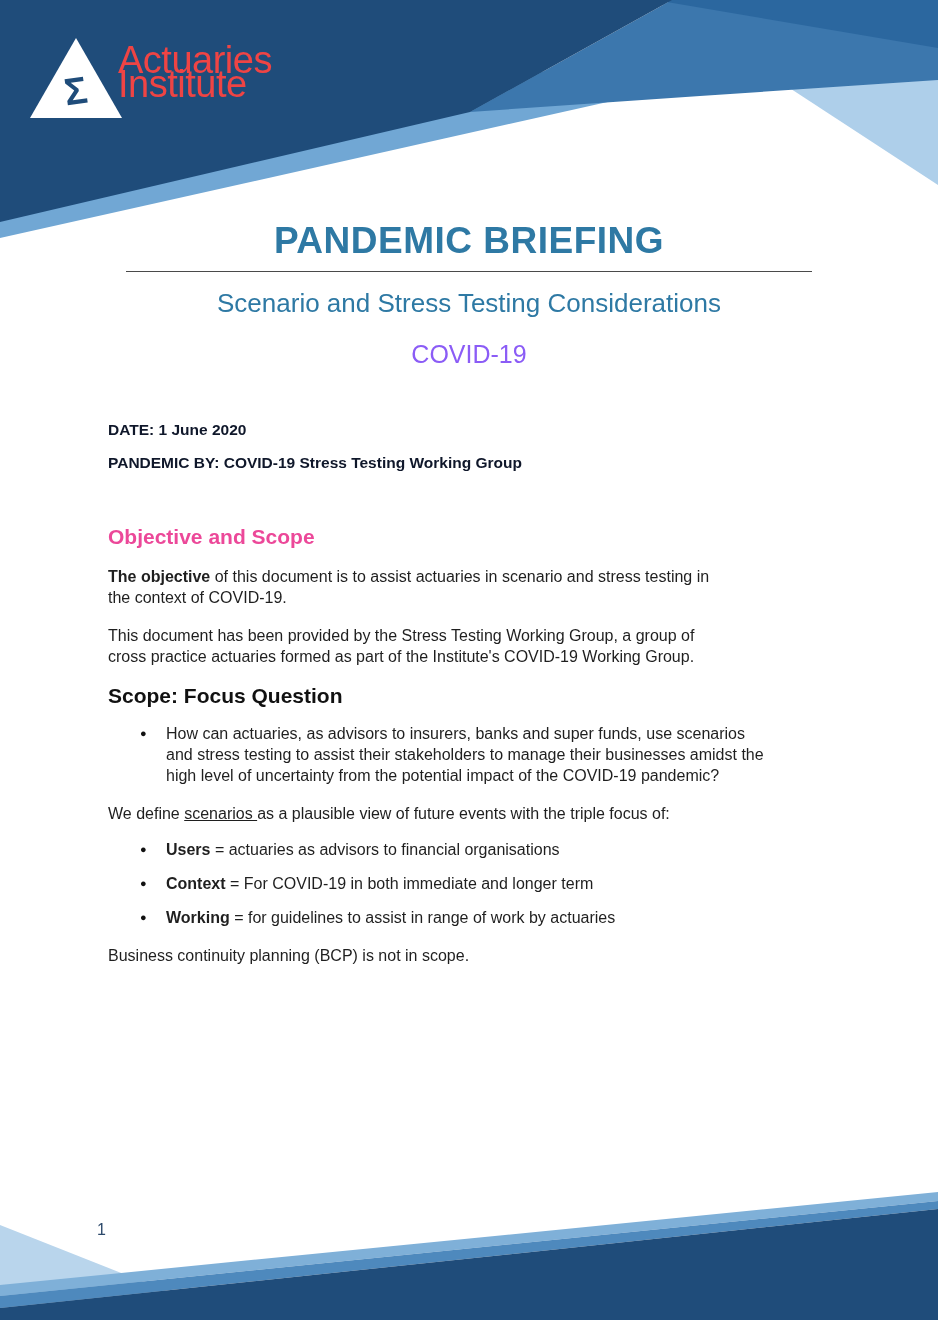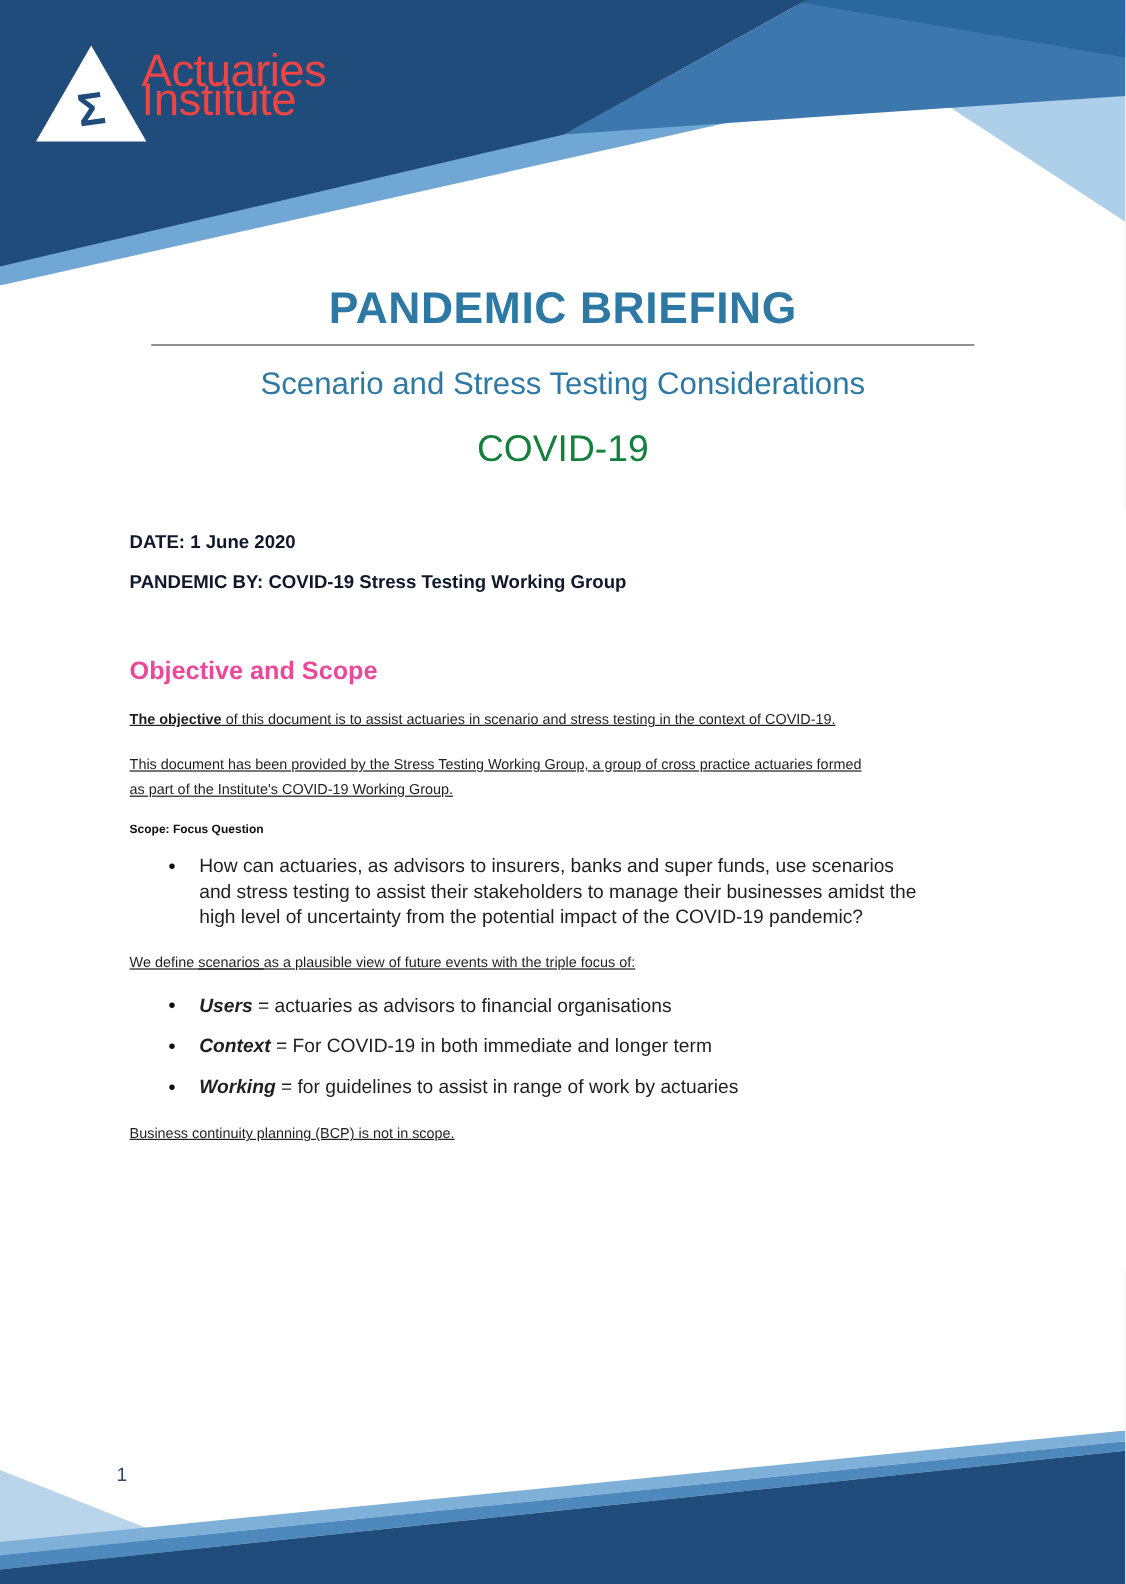--- a/index.html
+++ b/index.html
@@ -24,44 +24,44 @@
   .ft-med   { background:#4e89bd; clip-path:polygon(0 151px, 938px 56px, 938px 64px, 0 163px); }
   .ft-navy  { background:#1f4c7a; clip-path:polygon(0 163px, 938px 64px, 938px 175px, 0 175px); }
   
   .logo { position:absolute; top:36px; left:28px; display:flex; align-items:flex-start; z-index:2; }
   .logo svg { display:block; }
   .logo-text {
     margin:12px 0 0 -6px; color:#ef4444; font-weight:normal;
     font-size:38px; line-height:24px; letter-spacing:-0.5px;
   }
   
-  .content { position:relative; z-index:1; padding:16px 108px; }
+  .content { position:relative; z-index:1; padding:0 108px; }
   .title-block { text-align:center; padding-top:220px; }
   .doc-title {
     margin:0; color:#2e79a4; font-size:37px; font-weight:bold; letter-spacing:0.5px;
   }
   .title-rule {
     border:none; border-top:1.5px solid #4a4a4a; margin:9px 18px 0 18px;
   }
   .doc-subtitle { margin:16px 0 0 0; color:#2e79a4; font-size:26px; font-weight:normal; }
-  .doc-subtitle2 { margin:21px 0 0 0; color:#15803d; font-size:31px; font-weight:normal; }
+  .doc-subtitle2 { margin:21px 0 0 0; color:#8b5cf6; font-size:25px; font-weight:normal; }
   .meta { margin-top:52px; color:#0f172a; font-weight:bold; font-size:15.5px; }
   .meta p { margin:0 0 15px 0; }
   .sec-heading { margin:53px 0 0 0; color:#ec4899; font-size:21px; font-weight:bold; }
-  .body-p { margin:17px 0 0 0; font-size:12px; line-height:21px; max-width:618px;text-decoration:underline; }
-  .sub-heading { margin:17px 0 0 0; font-size:10px; font-weight:bold; color:#111; }
+  .body-p { margin:17px 0 0 0; font-size:16px; line-height:21px; max-width:618px; }
+  .sub-heading { margin:17px 0 0 0; font-size:21px; font-weight:bold; color:#111; }
   ul.blist { list-style:none; margin:15px 0 0 0; padding:0; }
   ul.blist li {
     position:relative; padding-left:58px; font-size:16px; line-height:21px;
     max-width:600px; margin-bottom:13px;
   }
   ul.blist li::before {
     content:"\25CF"; position:absolute; left:32px; top:0; font-size:11px; line-height:21px; color:#111;
   }
-  .term { font-weight:bold; font-style:italic; }
+  .term { font-weight:bold; }
   .u { text-decoration:underline; }
   b.inline { font-weight:bold; }
   
   .pagenum {
     position:absolute; left:97px; top:1221px; z-index:2;
     color:#2d4a6b; font-size:16px;
   }
 </style>
 </head>
 <body>

